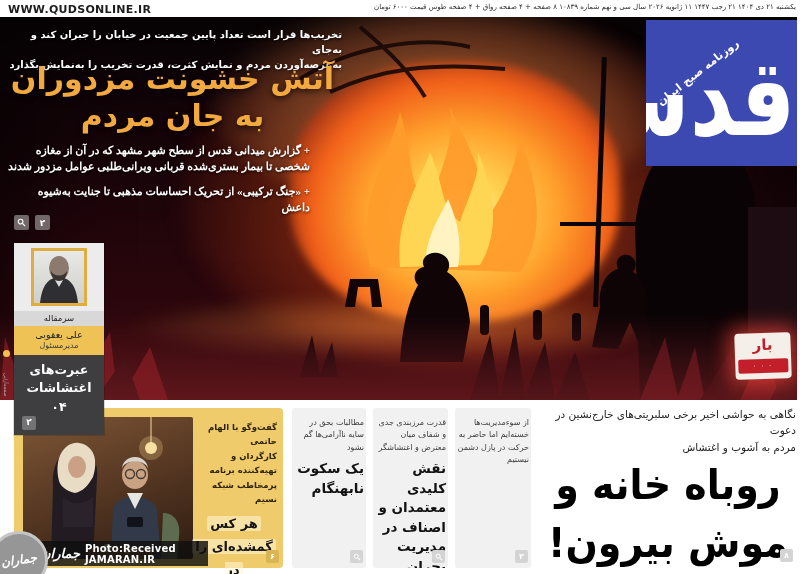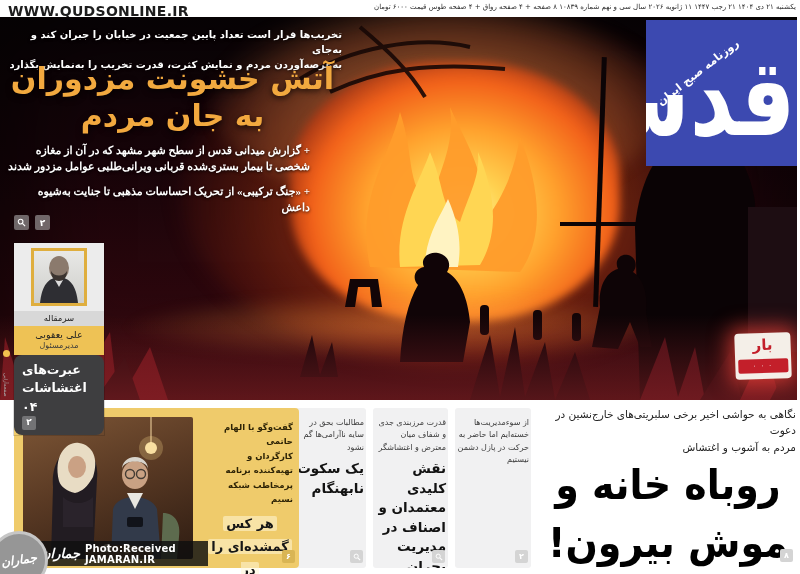--- a/index.html
+++ b/index.html
@@ -1,20 +1,20 @@
 <!DOCTYPE html>
 <html lang="fa"><head>
 <meta charset="utf-8">
 <style>
   html,body{margin:0;padding:0;background:#888;}
   #canvas{position:relative;width:800px;height:574px;background:#fff;overflow:hidden;
           font-family:"DejaVu Sans",sans-serif;margin:0 auto;}
   
   .topbar{position:absolute;top:0;left:0;width:800px;height:16px;background:#fff;}
-  .site-url{position:absolute;left:8px;top:3px;font-size:14px;font-weight:bold;color:#1d1d1d;letter-spacing:.3px;text-align:right;}
+  .site-url{position:absolute;left:8px;top:3px;font-size:11px;font-weight:bold;color:#1d1d1d;letter-spacing:.3px;text-align:right;}
   .dateline{position:absolute;right:4px;top:3px;font-size:7px;color:#2b2b2b;direction:rtl;white-space:nowrap;}
   
   .hero{position:absolute;left:0;top:17px;width:797px;height:383px;overflow:hidden;
         background:linear-gradient(180deg,#0b0407 0%,#170409 38%,#2b070d 72%,#420c12 100%);
         box-shadow:inset 0 0 90px 30px rgba(0,0,0,.55);}
   .glow-outer{position:absolute;left:180px;top:0;width:560px;height:350px;border-radius:50%;
         background:radial-gradient(ellipse at 50% 55%,rgba(255,130,35,.55) 0%,rgba(210,70,20,.35) 45%,rgba(120,25,12,.15) 70%,transparent 80%);
         filter:blur(10px);}
   .glow-core{position:absolute;left:290px;top:45px;width:330px;height:260px;border-radius:45%;
         background:radial-gradient(ellipse at 52% 58%,#fff4c4 0%,#ffd653 16%,#ffa02c 40%,#f2611a 62%,rgba(170,35,10,.55) 78%,transparent 88%);
@@ -51,22 +51,22 @@
         transform:rotate(-38deg);direction:rtl;white-space:nowrap;}
   
   .ed-card{position:absolute;left:14px;top:243px;width:90px;z-index:7;box-shadow:0 0 0 1px rgba(0,0,0,.15);}
   .ed-photo-wrap{background:#ececec;height:68px;display:flex;align-items:center;justify-content:center;}
   .ed-photo{width:50px;height:52px;border:3px solid #dfae3e;background:linear-gradient(180deg,#e8e8e6,#cfcfcb);
         position:relative;overflow:hidden;}
   .ed-label{height:15px;background:#d8d8d8;color:#222;font-size:8.5px;line-height:15px;text-align:center;direction:rtl;}
   .ed-name{background:#eec255;text-align:center;direction:rtl;padding:3px 0;}
   .ed-author{font-size:9.5px;font-weight:normal;color:#222;line-height:1.3;}
   .ed-role{font-size:8px;color:#3a3a3a;line-height:1.3;}
-  .ed-title{position:relative;background:#3e3e40;color:#fff;direction:rtl;text-align:left;
-        padding:6px 8px 18px 8px;font-size:12.5px;font-weight:bold;line-height:1.5;border-radius:8px;}
+  .ed-title{position:relative;background:#3e3e40;color:#fff;direction:rtl;text-align:center;
+        padding:6px 8px 18px 8px;font-size:12.5px;font-weight:bold;line-height:1.5;}
   .ed-badge{position:absolute;left:8px;bottom:5px;width:14px;height:14px;background:rgba(255,255,255,.28);
         border-radius:2px;color:#fff;font-size:9px;font-weight:bold;display:flex;align-items:center;justify-content:center;}
   
   .v-credit{position:absolute;left:1px;top:350px;z-index:7;width:10px;text-align:center;}
   .v-dot{width:7px;height:7px;border-radius:50%;background:#f2c14e;margin:0 auto 2px auto;}
   .v-text{writing-mode:vertical-rl;font-size:5px;color:#aaa;direction:rtl;height:52px;margin:0 auto;}
   
   .gray-box{position:absolute;top:408px;height:160px;background:#f1f1f2;border-radius:3px;
         box-sizing:border-box;padding:9px 2px;direction:rtl;text-align:right;overflow:hidden;}
   .box-kicker{font-size:8px;color:#3c3c3c;line-height:1.55;margin-bottom:5px;}
@@ -77,21 +77,21 @@
   .col-guilds{left:373px;width:75px;}
   .col-tomorrow{left:455px;width:76px;}
   
   .celebrity{position:absolute;left:540px;top:406px;width:256px;height:162px;}
   .celeb-kicker{direction:rtl;text-align:right;font-size:10.5px;color:#242424;line-height:1.55;padding-left:4px;}
   .celeb-head{direction:rtl;text-align:center;font-size:38px;font-weight:900;color:#000;line-height:1.42;
         margin-top:2px;transform:scaleY(1.08);transform-origin:top center;letter-spacing:-.5px;}
   .celeb-badge{position:absolute;right:3px;bottom:6px;width:13px;height:13px;background:#d4d4d4;border-radius:2px;
         color:#fff;font-size:8px;font-weight:bold;display:flex;align-items:center;justify-content:center;}
   
-  .interview{position:absolute;left:14px;top:408px;width:269px;height:160px;background:#efcb6b;border-radius:4px;padding-left:16px;}
+  .interview{position:absolute;left:14px;top:408px;width:269px;height:160px;background:#efcb6b;border-radius:4px;}
   .iv-photo{position:absolute;left:9px;top:9px;width:170px;height:142px;border-radius:2px;overflow:hidden;
         background:linear-gradient(160deg,#7d5636 0%,#5a3a24 45%,#2e1c12 100%);}
   .iv-body{position:absolute;right:6px;top:12px;width:86px;direction:rtl;}
   .iv-kicker{text-align:right;font-size:8.5px;font-weight:bold;color:#2e2406;line-height:1.7;}
   .iv-head{margin-top:5px;text-align:center;font-size:13px;font-weight:800;color:#161616;line-height:1.8;}
   .iv-head span{background:rgba(255,248,215,.55);border-radius:2px;padding:0 3px;}
   .iv-badge{position:absolute;right:4px;bottom:5px;width:13px;height:13px;background:#d9b554;border-radius:2px;
         color:#fff;font-size:8px;font-weight:bold;display:flex;align-items:center;justify-content:center;}
   
   .credit-band{position:absolute;left:36px;top:541px;width:172px;height:25px;background:rgba(15,15,15,.82);

